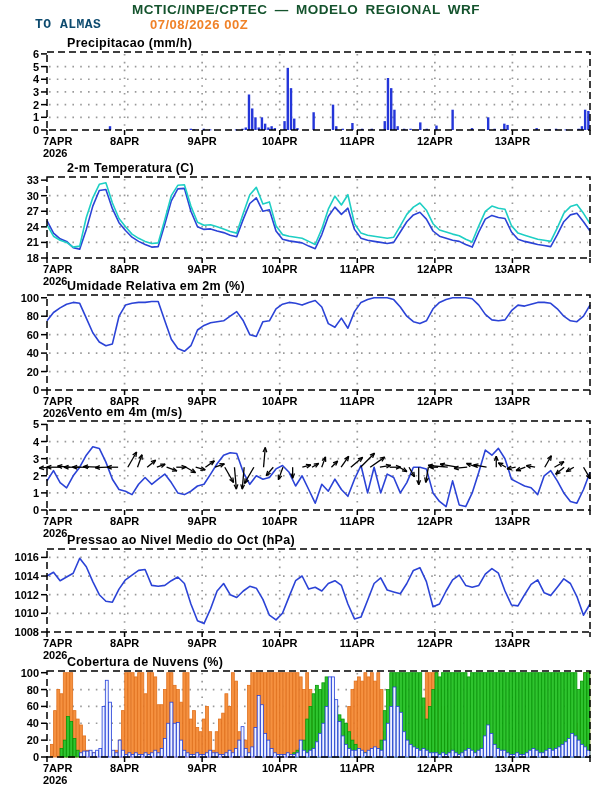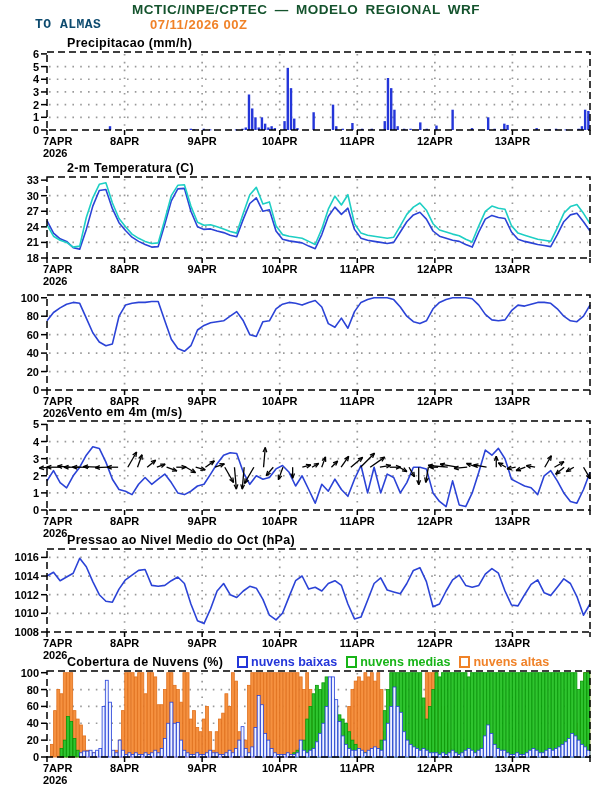--- a/index.html
+++ b/index.html
@@ -17,21 +17,21 @@
   .legend{position:absolute;top:-16px;left:237px;display:flex;gap:9px;font-size:12.5px;white-space:nowrap}
   .lgi{display:flex;align-items:center;gap:3px}
   .sq{width:7px;height:8px;border:2px solid #000;background:#fff;flex:0 0 auto}
   svg{position:absolute;left:0;top:0;overflow:visible}
 </style>
 </head>
 <body>
 
 <div class="hdr1" style="color: #14532d;">MCTIC/INPE/CPTEC — MODELO REGIONAL WRF</div>
 <div class="hdr2a" style="color: #0c4a6e; font-family: Liberation Mono, monospace;">TO ALMAS</div>
-<div class="hdr2b" style="color: rgb(240, 130, 40);">07/11/2026 00Z</div>
+<div class="hdr2b" style="color: rgb(240, 130, 40);">07/08/2026 00Z</div>
 
 <div id="c0" class="chart" style="top:52px;height:78px">
   <div class="ctitle">Precipitacao (mm/h)</div>
 <svg width="612" height="110" font-family="Liberation Sans, sans-serif" font-weight="bold">
       <line x1="124.57142857142857" y1="2" x2="124.57142857142857" y2="76" stroke="#9a9a9a" stroke-width="1.7" stroke-dasharray="1.6 6.2"></line>
       <line x1="202.14285714285714" y1="2" x2="202.14285714285714" y2="76" stroke="#9a9a9a" stroke-width="1.7" stroke-dasharray="1.6 6.2"></line>
       <line x1="279.71428571428567" y1="2" x2="279.71428571428567" y2="76" stroke="#9a9a9a" stroke-width="1.7" stroke-dasharray="1.6 6.2"></line>
       <line x1="357.2857142857143" y1="2" x2="357.2857142857143" y2="76" stroke="#9a9a9a" stroke-width="1.7" stroke-dasharray="1.6 6.2"></line>
       <line x1="434.8571428571429" y1="2" x2="434.8571428571429" y2="76" stroke="#9a9a9a" stroke-width="1.7" stroke-dasharray="1.6 6.2"></line>
       <line x1="512.4285714285713" y1="2" x2="512.4285714285713" y2="76" stroke="#9a9a9a" stroke-width="1.7" stroke-dasharray="1.6 6.2"></line>
@@ -169,20 +169,21 @@
       <text x="124.57142857142857" y="96" text-anchor="middle" font-size="11" fill="#000">8APR</text>
       <text x="202.14285714285714" y="96" text-anchor="middle" font-size="11" fill="#000">9APR</text>
       <text x="279.71428571428567" y="96" text-anchor="middle" font-size="11" fill="#000">10APR</text>
       <text x="357.2857142857143" y="96" text-anchor="middle" font-size="11" fill="#000">11APR</text>
       <text x="434.8571428571429" y="96" text-anchor="middle" font-size="11" fill="#000">12APR</text>
       <text x="512.4285714285713" y="96" text-anchor="middle" font-size="11" fill="#000">13APR</text>
     </svg>
   </div>
 
 <div id="c2" class="chart" style="top:295px;height:95px">
+  <div class="ctitle">Umidade Relativa em 2m (%)</div>
 <svg width="612" height="127" font-family="Liberation Sans, sans-serif" font-weight="bold">
       <line x1="124.57142857142857" y1="2" x2="124.57142857142857" y2="93" stroke="#9a9a9a" stroke-width="1.7" stroke-dasharray="1.6 6.2"></line>
       <line x1="202.14285714285714" y1="2" x2="202.14285714285714" y2="93" stroke="#9a9a9a" stroke-width="1.7" stroke-dasharray="1.6 6.2"></line>
       <line x1="279.71428571428567" y1="2" x2="279.71428571428567" y2="93" stroke="#9a9a9a" stroke-width="1.7" stroke-dasharray="1.6 6.2"></line>
       <line x1="357.2857142857143" y1="2" x2="357.2857142857143" y2="93" stroke="#9a9a9a" stroke-width="1.7" stroke-dasharray="1.6 6.2"></line>
       <line x1="434.8571428571429" y1="2" x2="434.8571428571429" y2="93" stroke="#9a9a9a" stroke-width="1.7" stroke-dasharray="1.6 6.2"></line>
       <line x1="512.4285714285713" y1="2" x2="512.4285714285713" y2="93" stroke="#9a9a9a" stroke-width="1.7" stroke-dasharray="1.6 6.2"></line>
       <line x1="49" y1="76.55339805825243" x2="588" y2="76.55339805825243" stroke="#9a9a9a" stroke-width="1.7" stroke-dasharray="1.6 6.2"></line>
       <line x1="49" y1="58.10679611650485" x2="588" y2="58.10679611650485" stroke="#9a9a9a" stroke-width="1.7" stroke-dasharray="1.6 6.2"></line>
       <line x1="49" y1="39.66019417475729" x2="588" y2="39.66019417475729" stroke="#9a9a9a" stroke-width="1.7" stroke-dasharray="1.6 6.2"></line>
@@ -585,34 +586,20 @@
       <text x="202.14285714285714" y="98" text-anchor="middle" font-size="11" fill="#000">9APR</text>
       <text x="279.71428571428567" y="98" text-anchor="middle" font-size="11" fill="#000">10APR</text>
       <text x="357.2857142857143" y="98" text-anchor="middle" font-size="11" fill="#000">11APR</text>
       <text x="434.8571428571429" y="98" text-anchor="middle" font-size="11" fill="#000">12APR</text>
       <text x="512.4285714285713" y="98" text-anchor="middle" font-size="11" fill="#000">13APR</text>
     </svg>
   </div>
 
 <div id="c5" class="chart" style="top:671px;height:86px">
   <div class="ctitle">Cobertura de Nuvens (%)</div>
-  <div class="legend">
-    <span class="lgi" style="color: rgb(36, 54, 217);">
-        <span class="sq" style="border-color: rgb(36, 54, 217);"></span>
-        <span>nuvens baixas</span>
-      </span>
-    <span class="lgi" style="color: rgb(24, 180, 24);">
-        <span class="sq" style="border-color: rgb(24, 180, 24);"></span>
-        <span>nuvens medias</span>
-      </span>
-    <span class="lgi" style="color: rgb(240, 130, 40);">
-        <span class="sq" style="border-color: rgb(240, 130, 40);"></span>
-        <span>nuvens altas</span>
-      </span>
-  </div>
 <svg width="612" height="118" font-family="Liberation Sans, sans-serif" font-weight="bold">
       <line x1="124.57142857142857" y1="2" x2="124.57142857142857" y2="84" stroke="#9a9a9a" stroke-width="1.7" stroke-dasharray="1.6 6.2"></line>
       <line x1="202.14285714285714" y1="2" x2="202.14285714285714" y2="84" stroke="#9a9a9a" stroke-width="1.7" stroke-dasharray="1.6 6.2"></line>
       <line x1="279.71428571428567" y1="2" x2="279.71428571428567" y2="84" stroke="#9a9a9a" stroke-width="1.7" stroke-dasharray="1.6 6.2"></line>
       <line x1="357.2857142857143" y1="2" x2="357.2857142857143" y2="84" stroke="#9a9a9a" stroke-width="1.7" stroke-dasharray="1.6 6.2"></line>
       <line x1="434.8571428571429" y1="2" x2="434.8571428571429" y2="84" stroke="#9a9a9a" stroke-width="1.7" stroke-dasharray="1.6 6.2"></line>
       <line x1="512.4285714285713" y1="2" x2="512.4285714285713" y2="84" stroke="#9a9a9a" stroke-width="1.7" stroke-dasharray="1.6 6.2"></line>
       <line x1="49" y1="69.13725490196079" x2="588" y2="69.13725490196079" stroke="#9a9a9a" stroke-width="1.7" stroke-dasharray="1.6 6.2"></line>
       <line x1="49" y1="52.27450980392157" x2="588" y2="52.27450980392157" stroke="#9a9a9a" stroke-width="1.7" stroke-dasharray="1.6 6.2"></line>
       <line x1="49" y1="35.41176470588235" x2="588" y2="35.41176470588235" stroke="#9a9a9a" stroke-width="1.7" stroke-dasharray="1.6 6.2"></line>

